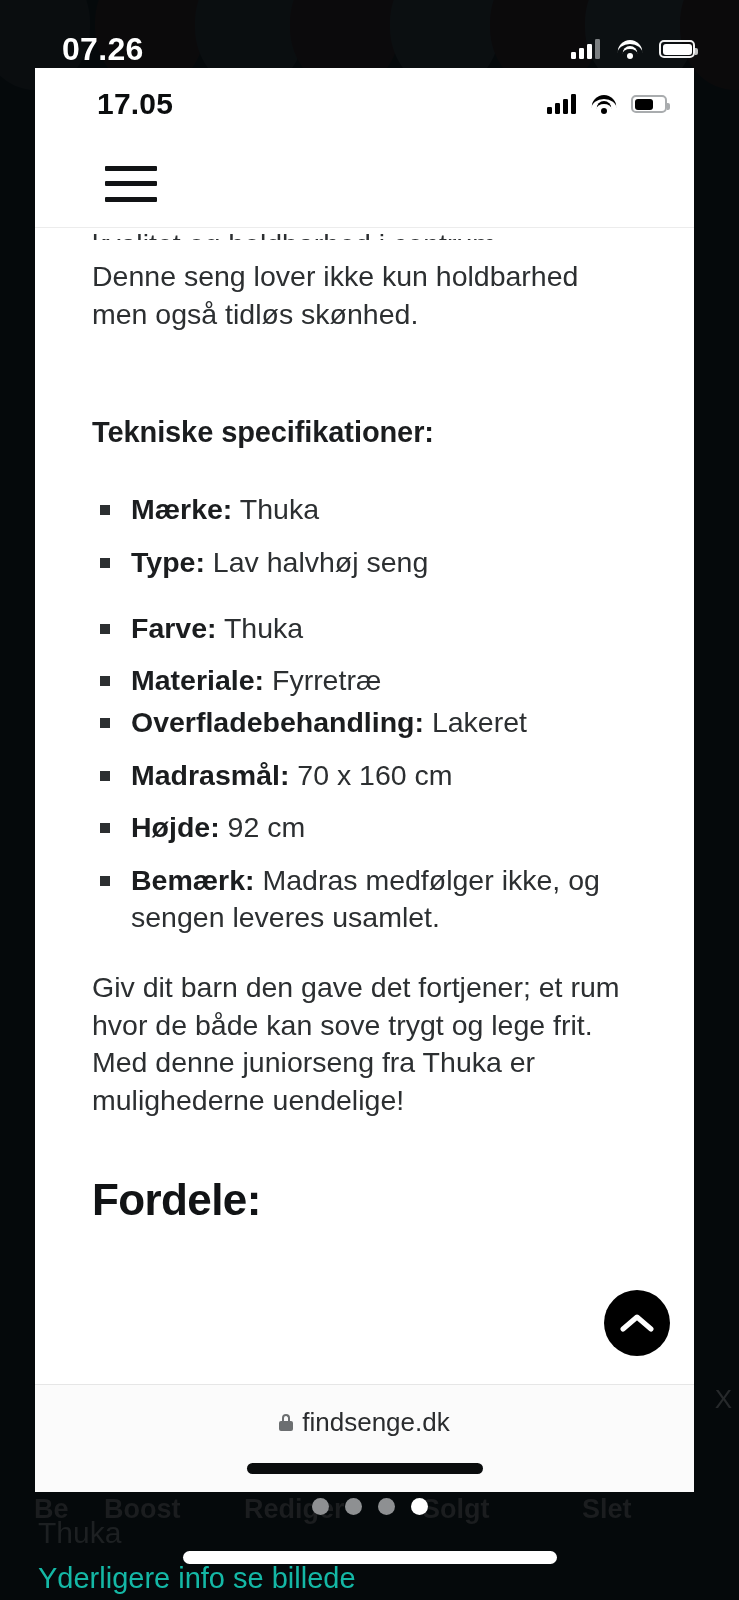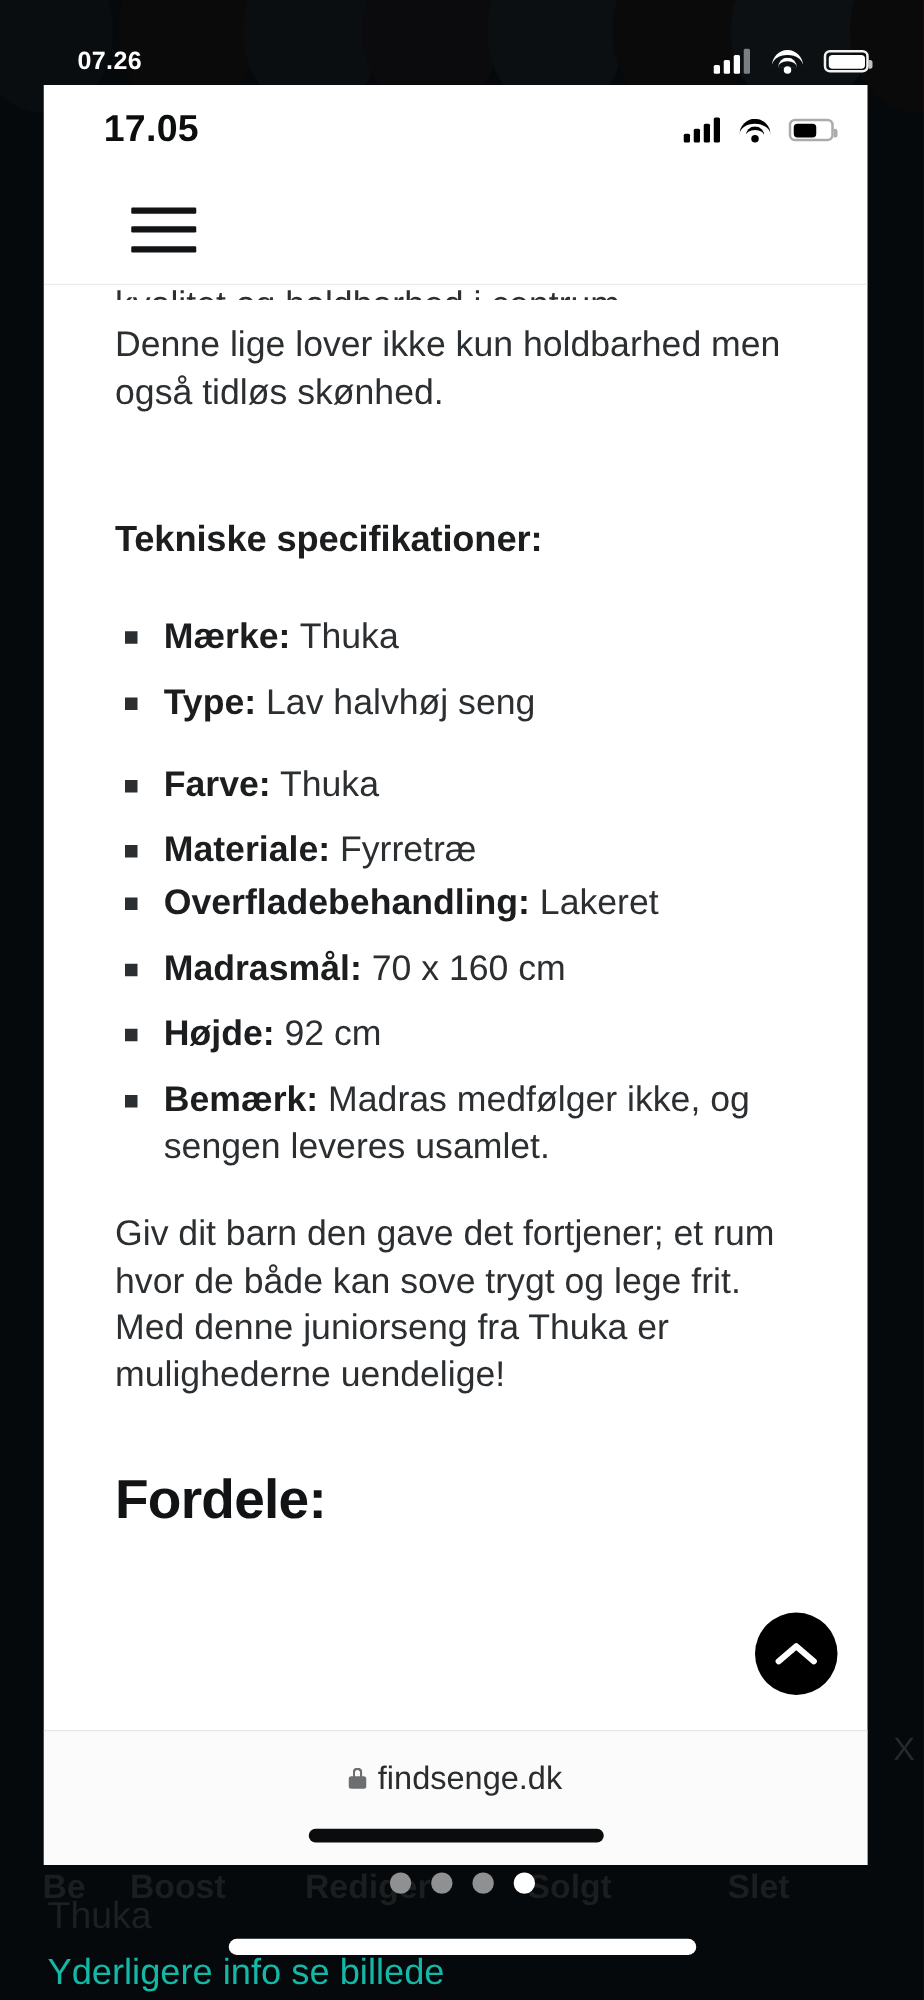--- a/index.html
+++ b/index.html
@@ -32,21 +32,21 @@
   }
 
   
   .outer-status {
     position:absolute; top:26px; left:0; width:739px; height:46px;
     display:flex; align-items:center; justify-content:space-between;
     padding:0 44px 0 62px;
     z-index:40;
   }
   .outer-time {
-    color:#ffffff; font-size:20px; font-weight:600; letter-spacing:0.3px;
+    color:#ffffff; font-size:32px; font-weight:600; letter-spacing:0.3px;
     font-family:"Liberation Sans", sans-serif;
   }
   .outer-icons { display:flex; align-items:center; gap:17px; }
 
   
   .sig { display:flex; align-items:flex-end; gap:3px; height:20px; }
   .sig i { display:block; width:5px; border-radius:1.2px; background:#ffffff; }
   .sig i:nth-child(1){ height:7px; }
   .sig i:nth-child(2){ height:11px; }
   .sig i:nth-child(3){ height:15px; }
@@ -121,21 +121,21 @@
     width:659px; height:1424px;
     background:#ffffff;
     overflow:hidden;
     z-index:20;
   }
 
   
   .inner-status {
     position:relative; height:72px;
     display:flex; align-items:center; justify-content:space-between;
-    padding:0 27px 0 48px;
+    padding:0 27px 0 62px;
   }
   .inner-time { color:#0b0d0e; font-size:30px; font-weight:600; letter-spacing:0.2px; }
   .inner-icons { display:flex; align-items:center; gap:15px; }
   .sig.dark i { background:#000; }
 
   
   .site-header {
     position:relative; height:88px;
     display:flex; align-items:center;
     padding-left:70px;
@@ -306,21 +306,21 @@
           <i></i>
           <i></i>
         </div>
     </div>
 
     <div class="article">
 
       <div class="clip-line">kvalitet og holdbarhed i centrum.</div>
 
       <div class="spacer-18"></div>
-      <p class="lead">Denne lige lover ikke kun holdbarhed men også tidløs skønhed.</p>
+      <p class="lead">Denne seng lover ikke kun holdbarhed men også tidløs skønhed.</p>
 
       <div class="spacer-40"></div>
 
       <div class="spacer-40"></div>
       <h3 class="sec">Tekniske specifikationer:</h3>
 
       <div class="spacer-40"></div>
       <ul class="sq">
         <li style="margin-bottom:15px;"><b class="lbl">Mærke:</b><span> Thuka</span></li>
         <li style="margin-bottom:28px;"><b class="lbl">Type:</b><span> Lav halvhøj seng</span></li>

